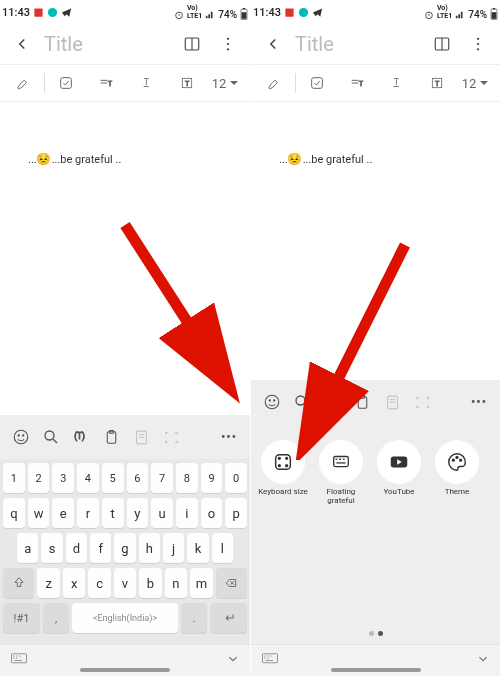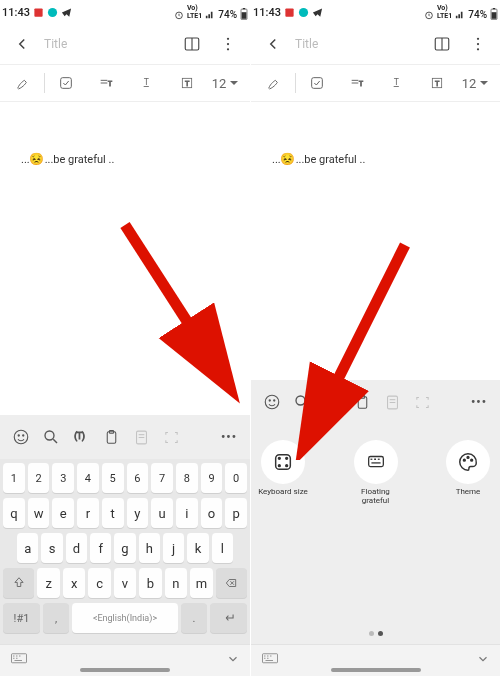--- a/index.html
+++ b/index.html
@@ -5,46 +5,46 @@
   * { box-sizing: border-box; margin: 0; padding: 0; font-family: -apple-system, Roboto, sans-serif; }
   body { width: 500px; height: 676px; display: flex; background: #fff; position: relative; }
   .phone { width: 250px; height: 676px; position: relative; background: #fff; overflow: hidden; }
   .phone + .phone { border-left: 1px solid #fff; }
   .statusbar { height: 24px; display: flex; align-items: center; padding: 0 2px; font-size: 11px; font-weight: 500; color: #222; }
   .statusbar .left { display: flex; gap: 3px; align-items: center; }
   .statusbar .right { margin-left: auto; display: flex; gap: 3px; align-items: flex-end; font-size: 10px; }
   .st-icon { display: inline-flex; }
   .header { height: 40px; display: flex; align-items: center; padding: 0 8px; gap: 8px; }
   .back { width: 28px; height: 28px; display: flex; align-items: center; justify-content: center; }
-  .title { color: #bbb; font-size: 12px; flex: 1; }
+  .title { color: #bbb; font-size: 20px; flex: 1; }
   .hdr-ic { width: 28px; height: 28px; display: flex; align-items: center; justify-content: center; color: #444; }
   .toolbar { height: 38px; display: flex; align-items: center; padding: 0 4px; gap: 2px; border-bottom: 1px solid #eee; border-top: 1px solid #eee; }
   .tb { flex: 1; height: 30px; display: flex; align-items: center; justify-content: center; color: #666; font-size: 13px; }
   .tb svg { width: 16px; height: 16px; }
   .divv { width: 1px; height: 20px; background: #ddd; }
-  .note { padding: 50px 21px 10px; font-size: 11px; color: #333; }
+  .note { padding: 50px 28px 10px; font-size: 11px; color: #333; }
   .emoji { font-size: 12px; }
   .kbwrap { position: absolute; bottom: 0; left: 0; right: 0; }
   .kbar { height: 44px; background: #eeeeee; display: flex; align-items: center; padding: 0 6px; gap: 0; }
   .kbar .kic { width: 30px; height: 30px; border-radius: 15px; display: flex; align-items: center; justify-content: center; color: #555; }
   .kbar .more { margin-left: auto; font-weight: bold; letter-spacing: 1px; font-size: 12px; }
   .keyboard { background: #e8e8e8; padding: 4px 3px 6px; }
   .krow { display: flex; gap: 3px; margin-bottom: 5px; }
   .key { flex: 1; height: 30px; background: #fefefe; border-radius: 4px; display: flex; align-items: center; justify-content: center; font-size: 13px; color: #333; box-shadow: 0 1px 0 rgba(0,0,0,0.1); }
   .key.num { font-size: 11px; }
   .key.func { background: #dcdcdc; color: #666; }
   .key.shift { flex: 1.4; }
   .key.bksp { flex: 1.4; }
   .krow.r3 { padding: 0 14px; }
   .krow.space .key.space { flex: 4; font-size: 9px; color: #888; }
   .krow.space .key { font-size: 11px; }
   .kbfoot { height: 32px; background: #f3f3f3; display: flex; align-items: center; justify-content: space-between; padding: 0 10px; border-top: 1px solid #e2e2e2; }
   .handle { width: 90px; height: 4px; background: #999; border-radius: 2px; margin: 0 auto; position: absolute; bottom: 4px; left: 50%; transform: translateX(-50%); }
   .panel { background: #eeeeee; height: 220px; padding: 10px 6px; }
-  .opts { display: flex; gap: 6px; justify-content: space-between; margin-top: 6px; }
+  .opts { display: flex; gap: 6px; justify-content: flex-start; margin-top: 6px; }
   .opt { width: 52px; text-align: center; }
   .opt .circ { width: 44px; height: 44px; background: #fff; border-radius: 22px; margin: 0 auto 4px; display: flex; align-items: center; justify-content: center; }
   .opt .lbl { font-size: 8px; color: #333; line-height: 1.1; }
   .opt.g { opacity: 0.55; margin-top: 12px; }
   .opt.g .circ { background: #e4e4e4; }
   .opt.g .lbl { color: #999; }
   .dots { display: flex; gap: 4px; position: absolute; left: 50%; transform: translateX(-50%); bottom: 40px; }
   .dot { width: 5px; height: 5px; border-radius: 50%; background: #bbb; }
   .dot.active { background: #555; }
   .arrow { position: absolute; pointer-events: none; z-index: 100; }
@@ -460,20 +460,29 @@
                 <line x1="6" y1="9" x2="8" y2="9"></line>
                 <line x1="10" y1="9" x2="12" y2="9"></line>
                 <line x1="14" y1="9" x2="16" y2="9"></line>
                 <line x1="7" y1="13" x2="17" y2="13"></line>
               </svg>
             </div>
           <div class="lbl">Floating grateful</div>
         </div>
         <div class="opt">
           <div class="circ">
+              <svg width="22" height="22" viewBox="0 0 24 24">
+                <rect x="3" y="6" width="18" height="12" rx="3" fill="#333"></rect>
+                <path d="M10 9l5 3-5 3z" fill="#fff"></path>
+              </svg>
+            </div>
+          <div class="lbl">YouTube</div>
+        </div>
+        <div class="opt">
+          <div class="circ">
               <svg width="22" height="22" viewBox="0 0 24 24" fill="none" stroke="#333" stroke-width="1.6">
                 <path d="M12 3a9 9 0 100 18c1 0 1-1 1-2s0-2 2-2h2a4 4 0 004-4 9 9 0 00-9-10z"></path>
                 <circle cx="8" cy="10" r="1" fill="#333"></circle>
                 <circle cx="12" cy="7" r="1" fill="#333"></circle>
                 <circle cx="16" cy="10" r="1" fill="#333"></circle>
               </svg>
             </div>
           <div class="lbl">Theme</div>
         </div>
       </div>

